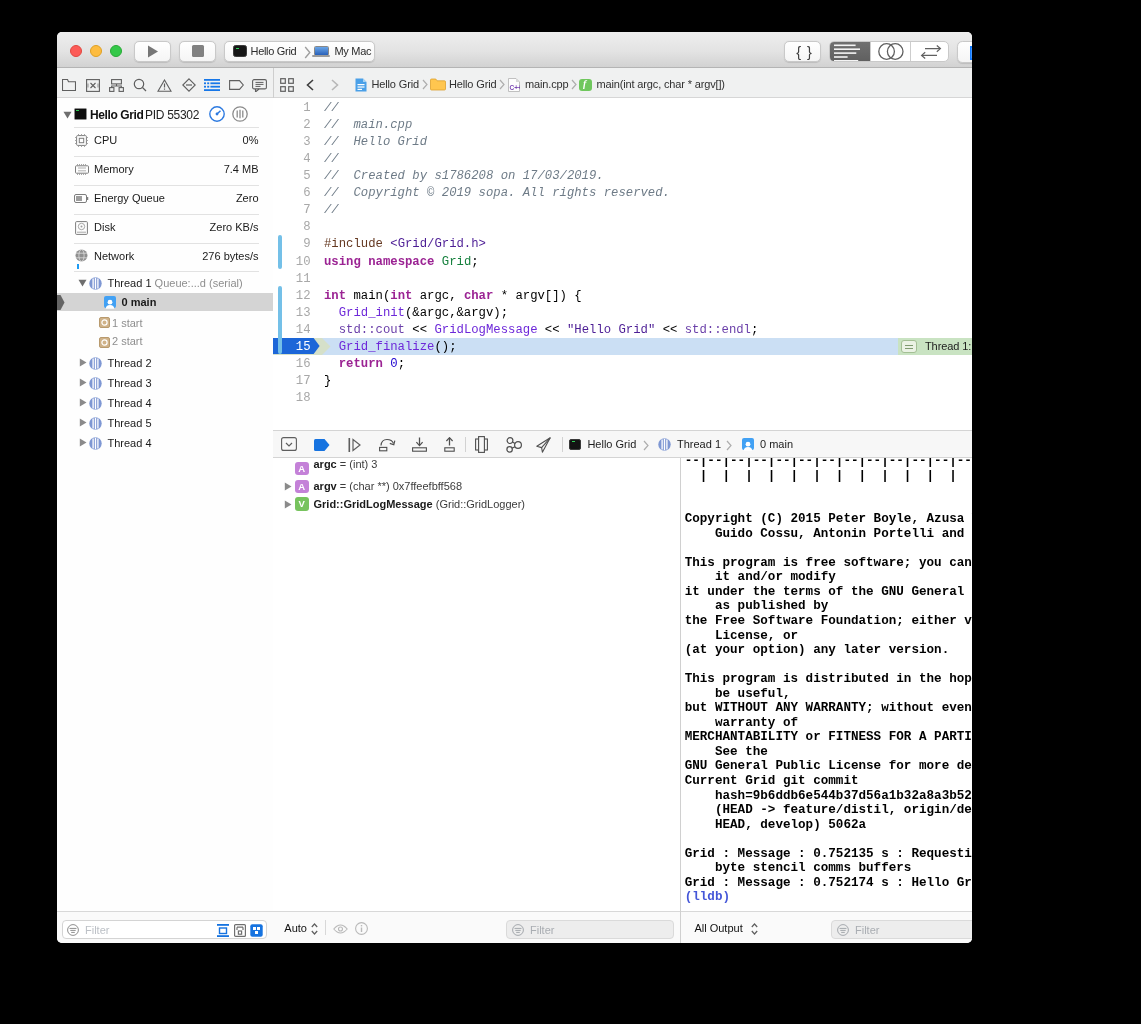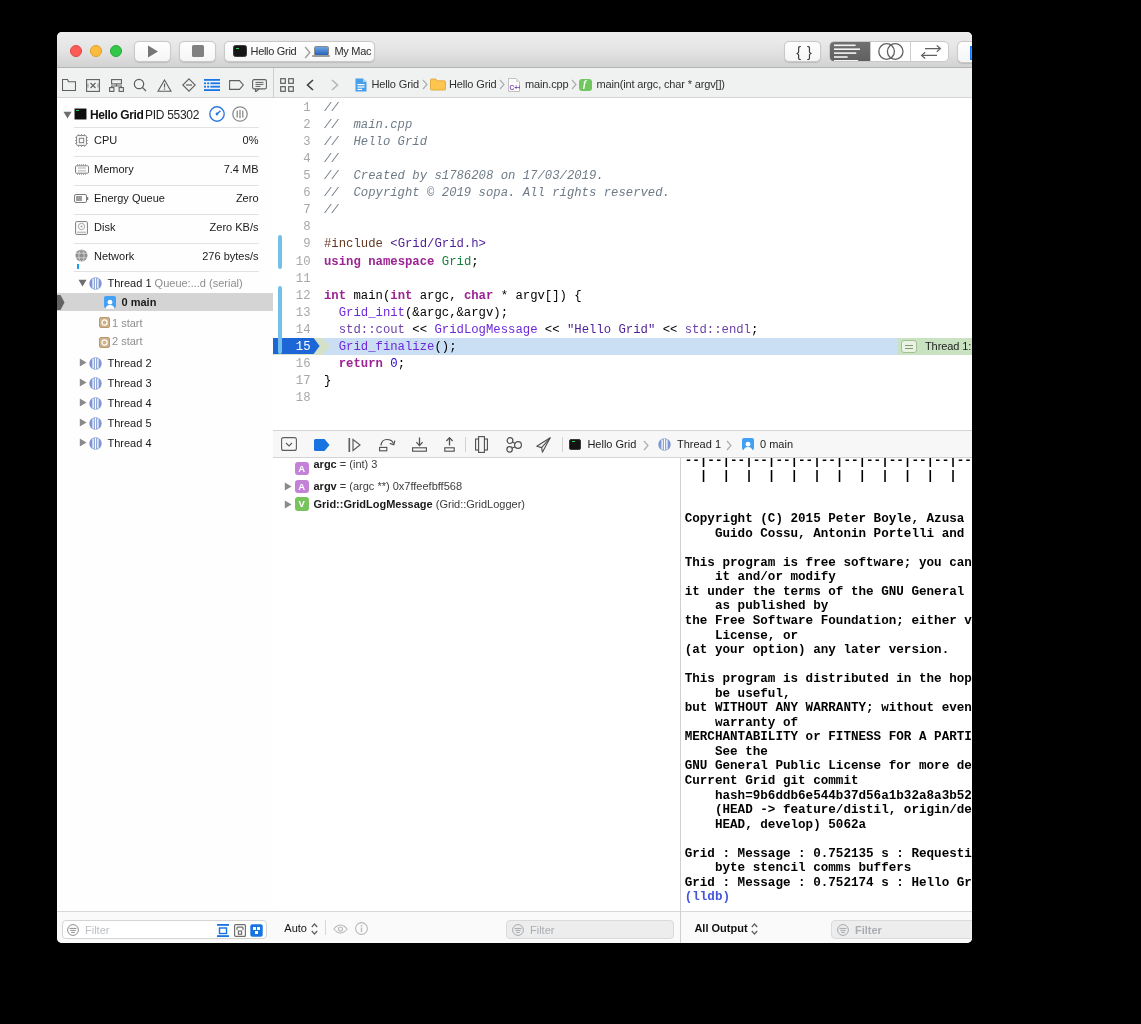--- a/index.html
+++ b/index.html
@@ -511,21 +511,21 @@
     </div>
     <span class="abs small nowrap" style="left:487px;top:7px;color:#1c1c1c">0 main</span>
   </div>
   <div id="vars">
     <div class="abs" style="left:22px;top:3.5px;width:13.5px;height:13.5px;background:#c481d8;border-radius:3px;text-align:center;font-size:9.5px;font-weight:bold;color:#fff;line-height:13.5px">A</div>
     <span class="abs small nowrap" style="left:40.5px;top:0"><b>argc</b> <span style="color:#3c3c3c">= (int) 3</span></span>
     <svg width="8" height="9" style="position:absolute;left:10.5px;top:24px" viewBox="0 0 8 9">
         <path d="M0.8 0.5 L7.5 4.5 L0.8 8.5 Z" fill="#8a8a8a"></path>
       </svg>
     <div class="abs" style="left:22px;top:21.5px;width:13.5px;height:13.5px;background:#c481d8;border-radius:3px;text-align:center;font-size:9.5px;font-weight:bold;color:#fff;line-height:13.5px">A</div>
-    <span class="abs small nowrap" style="left:40.5px;top:22px"><b>argv</b> <span style="color:#3c3c3c">= (argc **) 0x7ffeefbff568</span></span>
+    <span class="abs small nowrap" style="left:40.5px;top:22px"><b>argv</b> <span style="color:#3c3c3c">= (char **) 0x7ffeefbff568</span></span>
     <svg width="8" height="9" style="position:absolute;left:10.5px;top:41.5px" viewBox="0 0 8 9">
         <path d="M0.8 0.5 L7.5 4.5 L0.8 8.5 Z" fill="#8a8a8a"></path>
       </svg>
     <div class="abs" style="left:22px;top:39px;width:13.5px;height:13.5px;background:#77c35e;border-radius:3px;text-align:center;font-size:9.5px;font-weight:bold;color:#fff;line-height:13.5px">V</div>
     <span class="abs small nowrap" style="left:40.5px;top:39.5px"><b>Grid::GridLogMessage</b> <span style="color:#3c3c3c">(Grid::GridLogger)</span></span>
   </div>
   <div id="cdiv"></div>
   <div id="console">
     <pre id="cpre">--|--|--|--|--|--|--|--|--|--|--|--|--|--|--
   |  |  |  |  |  |  |  |  |  |  |  |  |  |
@@ -600,21 +600,21 @@
         <rect x="5.8" y="5.5" width="1.4" height="4.5" fill="#b9b9b9"></rect>
         <rect x="5.8" y="3" width="1.4" height="1.4" fill="#b9b9b9"></rect>
       </svg>
     <div class="ffield" style="left:233px; width:168px; background:#ededed; border-color:#dadada;"></div>
     <svg width="12" height="12" style="position:absolute;left:239px;top:11.7px" viewBox="0 0 12 12">
         <circle cx="6" cy="6" r="5.4" fill="none" stroke="#a4a8ad" stroke-width="1"></circle>
         <path d="M2.5 4.4 L9.5 4.4 M3.3 6.4 L8.7 6.4 M4.2 8.4 L7.8 8.4" stroke="#a4a8ad" stroke-width="1"></path>
       </svg>
     <span class="abs" style="left:257px;top:11.5px;font-size:11px;color:#a9adb2">Filter</span>
   </div>
-  <div class="bbar" id="bbar-right" style="left:624px; width:404px;font-weight:bold;">
+  <div class="bbar" id="bbar-right" style="left:624px; width:404px;">
     <span class="abs small" style="left:13.4px;top:10px;color:#111">All Output</span>
     <svg width="7" height="12" style="position:absolute;left:70px;top:10.5px" viewBox="0 0 7 12">
         <path d="M0.8 4 L3.5 1 L6.2 4 M0.8 8 L3.5 11 L6.2 8" fill="none" stroke="#5e5e5e" stroke-width="1.2"></path>
       </svg>
     <div class="ffield" style="left:150px; width:174.5px; background:#ededed; border-color:#dadada;"></div>
     <svg width="12" height="12" style="position:absolute;left:156px;top:11.7px" viewBox="0 0 12 12">
         <circle cx="6" cy="6" r="5.4" fill="none" stroke="#a4a8ad" stroke-width="1"></circle>
         <path d="M2.5 4.4 L9.5 4.4 M3.3 6.4 L8.7 6.4 M4.2 8.4 L7.8 8.4" stroke="#a4a8ad" stroke-width="1"></path>
       </svg>
     <span class="abs" style="left:174px;top:11.5px;font-size:11px;color:#a9adb2">Filter</span>

